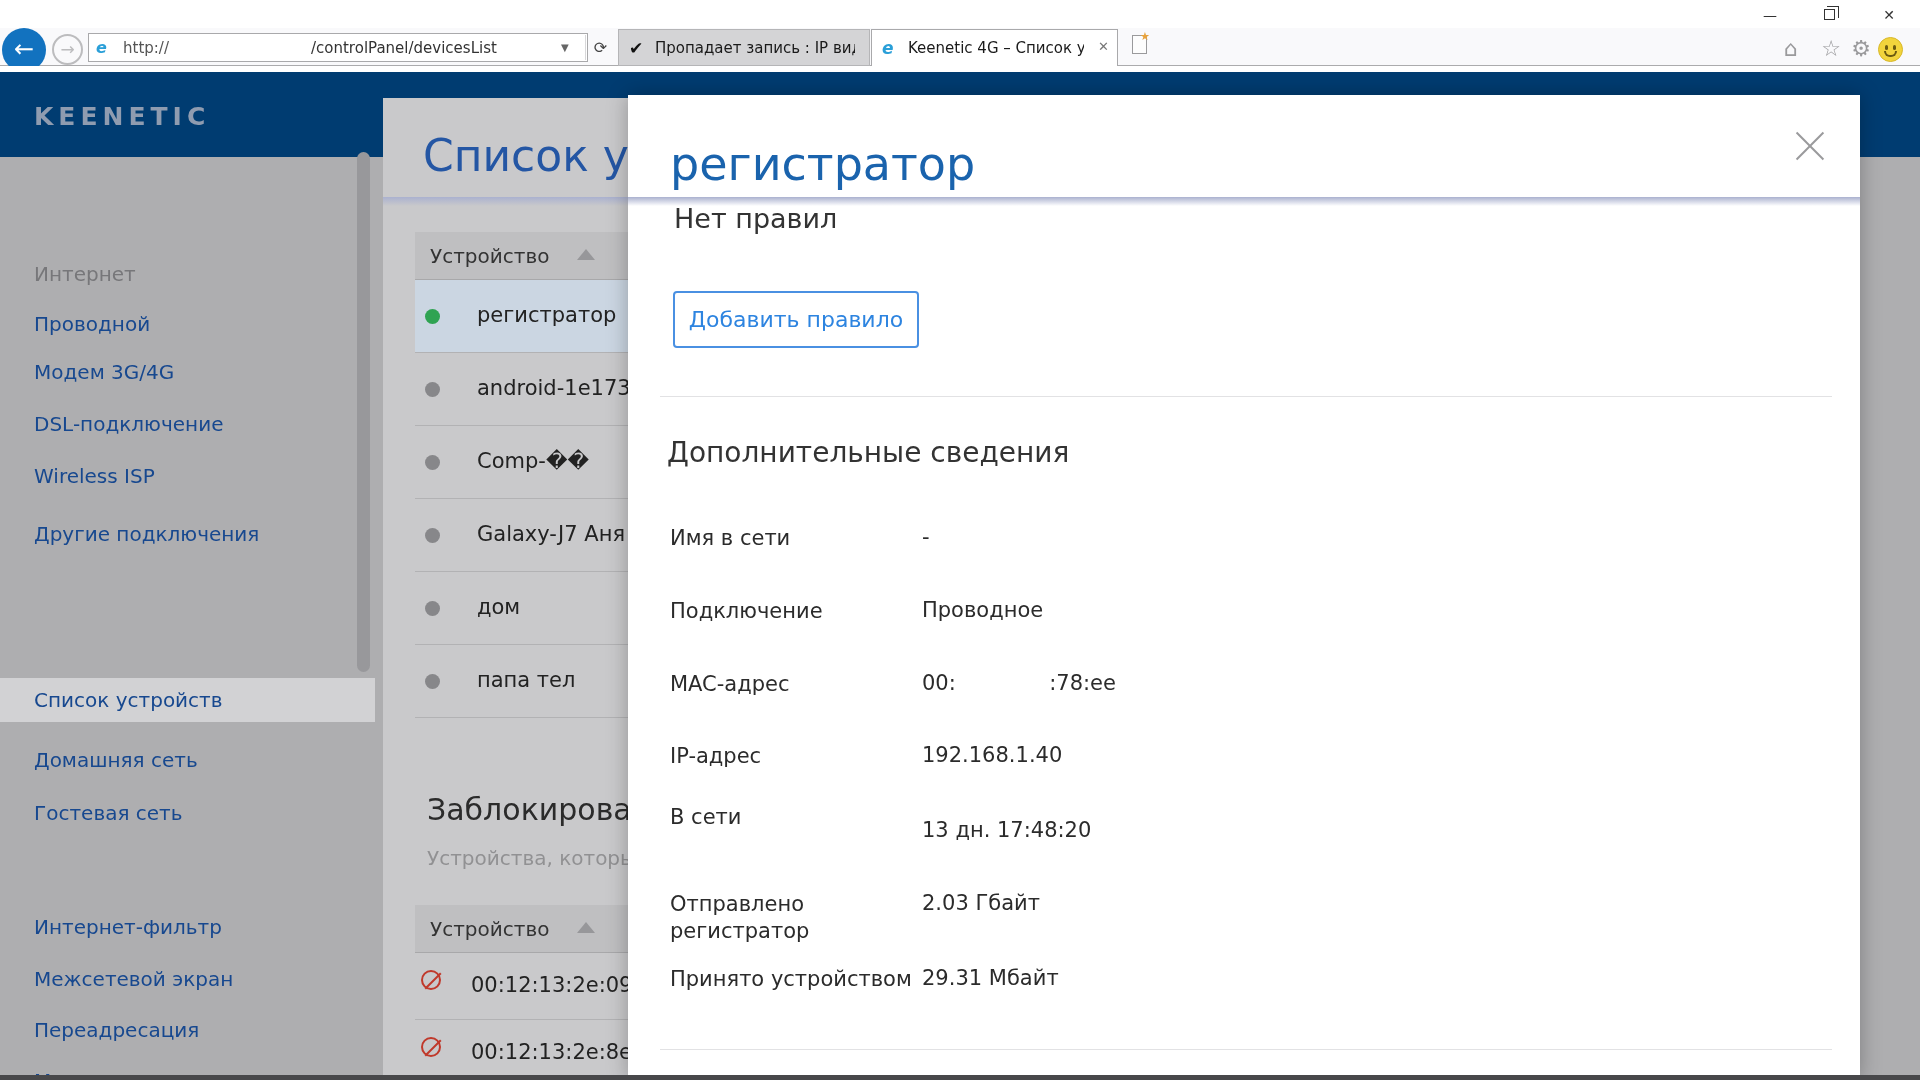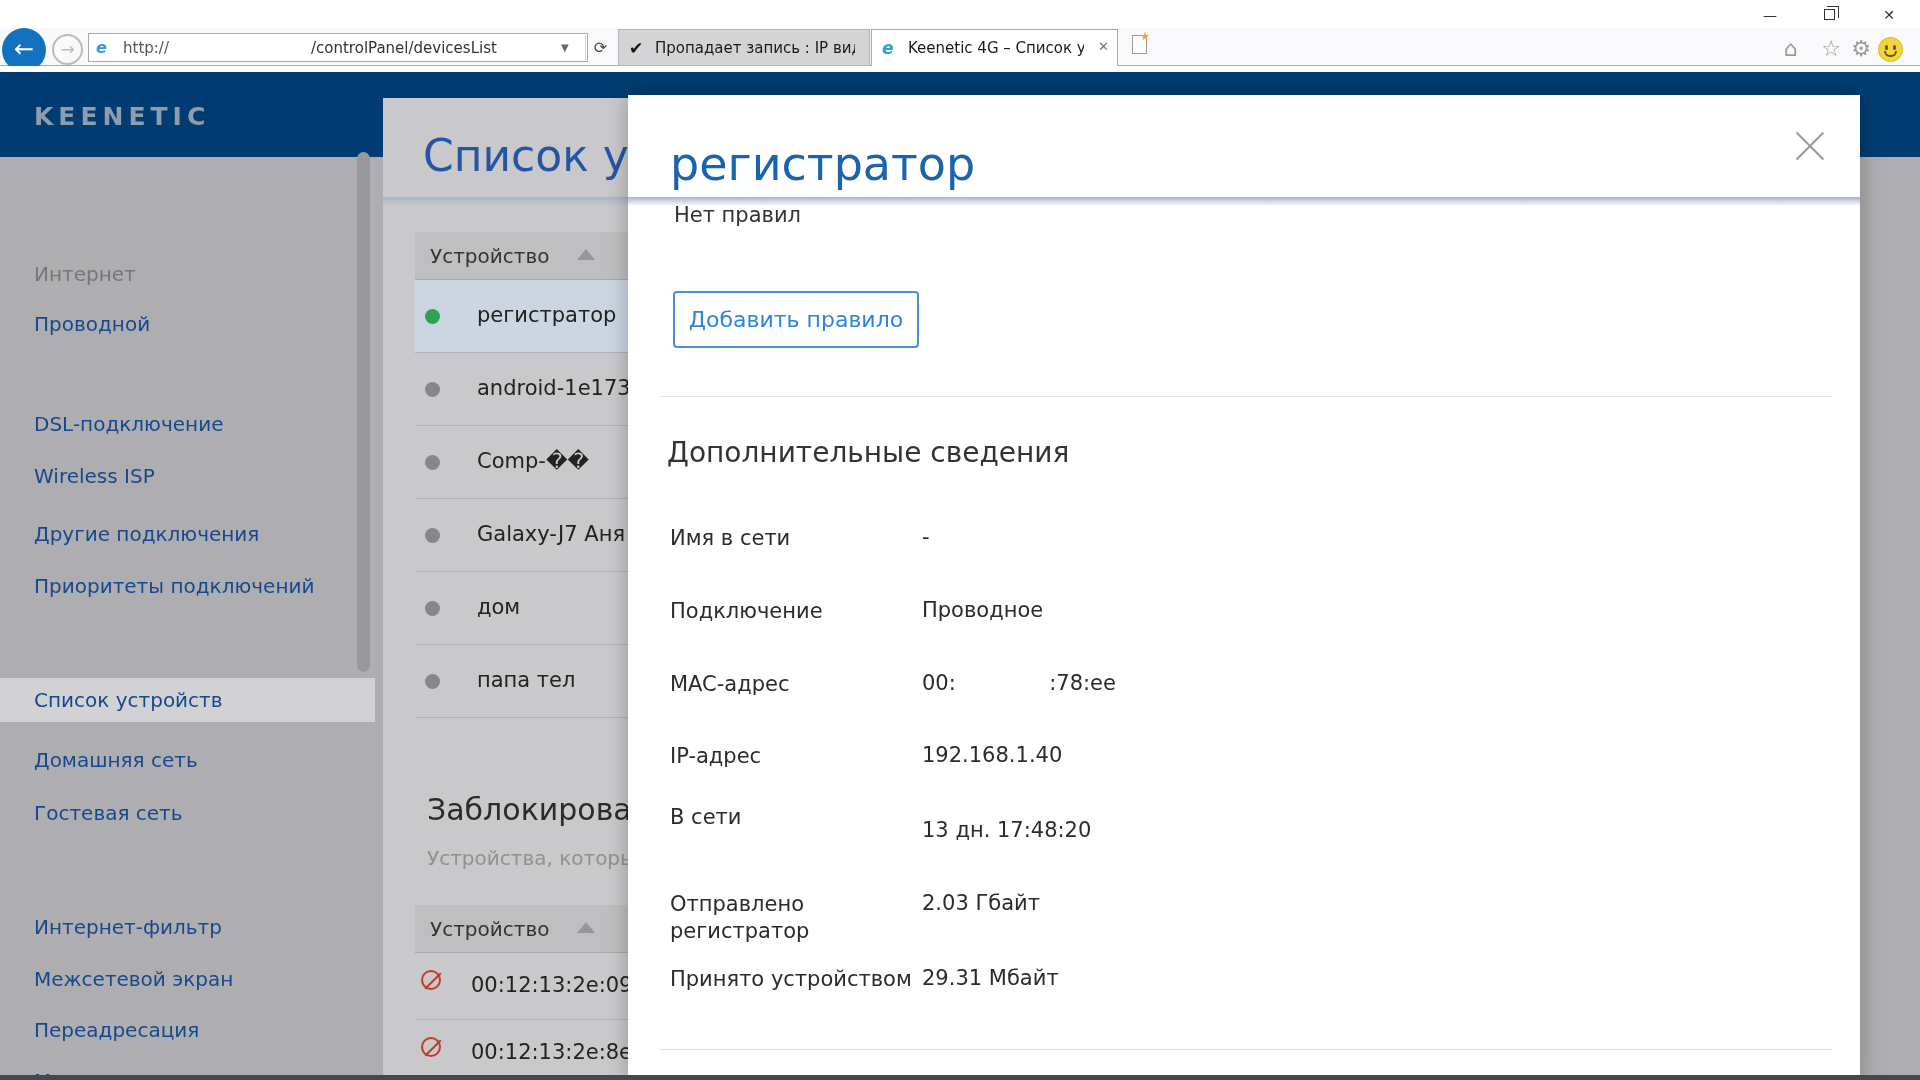--- a/index.html
+++ b/index.html
@@ -99,21 +99,21 @@
   
   #modal { left:628px; top:29px; width:1232px; height:985px; background:#fff;
     box-shadow:0 0 20px rgba(0,0,0,0.28); }
   #modal-title { left:42px; top:42px; font-size:46px; color:#1a63ad; white-space:nowrap; }
   #modal-close { left:1164px; top:33px; width:36px; height:36px; }
   #modal-close:before, #modal-close:after { content:""; position:absolute; left:-1px;
     top:17px; width:38px; height:2px; background:#9a9a9c; }
   #modal-close:before { transform:rotate(45deg); }
   #modal-close:after  { transform:rotate(-45deg); }
   #modal-shadow { left:0; top:102px; width:1232px; }
-  #no-rules { left:46px; top:108px; font-size:21px; color:#333; }
+  #no-rules { left:46px; top:108px; font-size:27px; color:#333; }
   #add-rule-btn { left:45px; top:196px; width:246px; height:57px; background:#fff;
     border:2px solid #4a90e2; border-radius:4px; color:#2d84e0; font-size:22px;
     text-align:center; line-height:53px; white-space:nowrap; }
   .modal-divider { left:32px; width:1172px; height:1px; background:#e2e2e4; }
   #divider1 { top:301px; }
   #divider2 { top:954px; }
   #details-title { left:39px; top:341px; font-size:28px; color:#333; }
   .kv-label { left:42px; width:220px; font-size:21px; color:#2b2b2b; line-height:27px; }
   .kv-value { left:294px; font-size:21px; color:#2b2b2b; white-space:pre; }
 
@@ -166,24 +166,24 @@
 </div>
 
 <div class="abs" id="viewport">
   <div class="abs" id="pagebg"></div>
   <div class="abs" id="navyband"></div>
   <div class="abs" id="keenetic-logo">KEENETIC</div>
 
   <div class="abs" id="sidebar">
     <div class="abs side-item side-header" style="top:100px">Интернет</div>
     <div class="abs side-item side-link" style="top:150px">Проводной</div>
+    <div class="abs side-item side-link" style="top:198px">Модем 3G/4G</div>
     <div class="abs side-item side-link" style="top:250px">DSL-подключение</div>
     <div class="abs side-item side-link" style="top:302px">Wireless ISP</div>
     <div class="abs side-item side-link" style="top:360px">Другие подключения</div>
-    <div class="abs side-item side-link" style="top:412px">Приоритеты подключений</div>
     <div class="abs side-item side-link side-selected" style="top:526px">Список устройств</div>
     <div class="abs side-item side-link" style="top:586px">Домашняя сеть</div>
     <div class="abs side-item side-link" style="top:639px">Гостевая сеть</div>
     <div class="abs side-item side-link" style="top:753px">Интернет-фильтр</div>
     <div class="abs side-item side-link" style="top:805px">Межсетевой экран</div>
     <div class="abs side-item side-link" style="top:856px">Переадресация</div>
     <div class="abs side-item side-link" style="top:907px">Маршрутизация</div>
 
   </div>
   <div class="abs" id="side-scrollthumb"></div>

